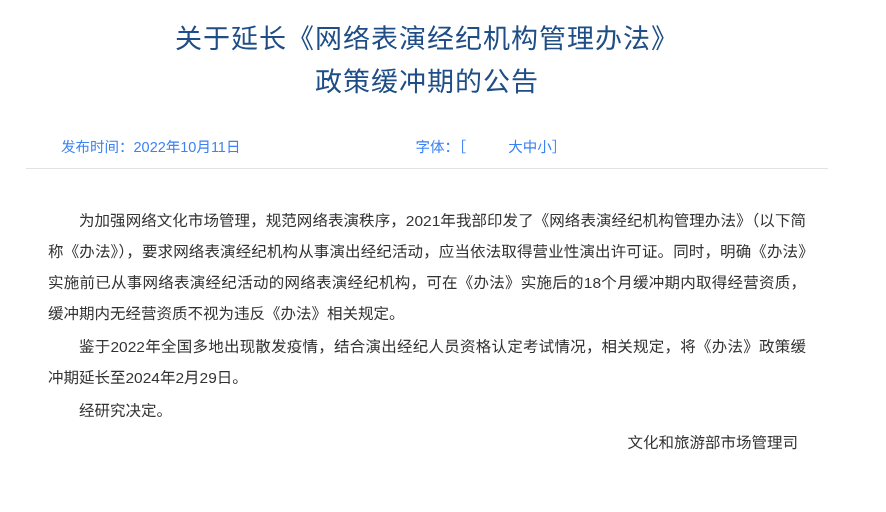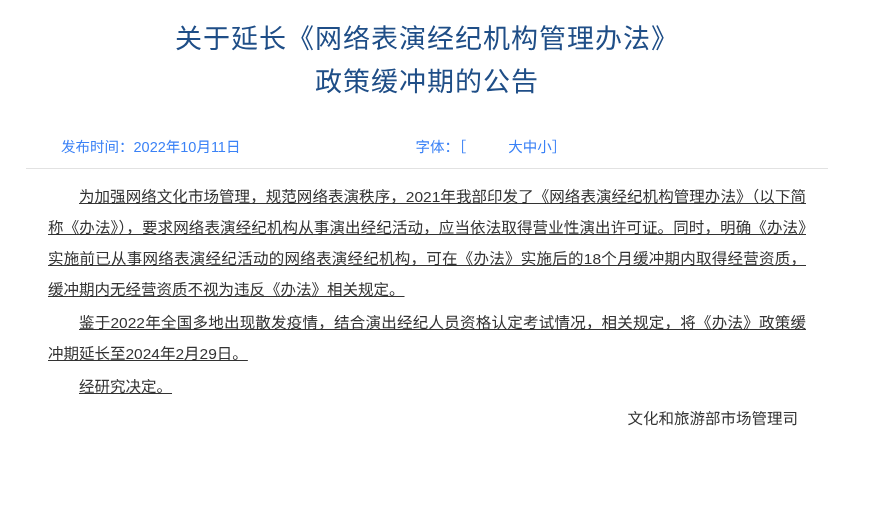--- a/index.html
+++ b/index.html
@@ -56,23 +56,22 @@
   }
   .font-size-group .fs {
     cursor: pointer;
   }
   .divider {
     margin-top: 10px;
     border-top: 1px solid #e2e2e2;
     width: 100%;
   }
   .body-block {
-    margin-top: 12px;
+    margin-top: 36px;
     padding: 0 22px;
-    text-decoration: underline;
   }
   .para {
     font-size: 15.5px;
     line-height: 31px;
     color: #333333;
     text-align: justify;
     text-justify: inter-ideograph;
     text-indent: 2em;
     margin: 0 0 2px 0;
     font-family: "Liberation Sans", "DejaVu Sans", sans-serif;

